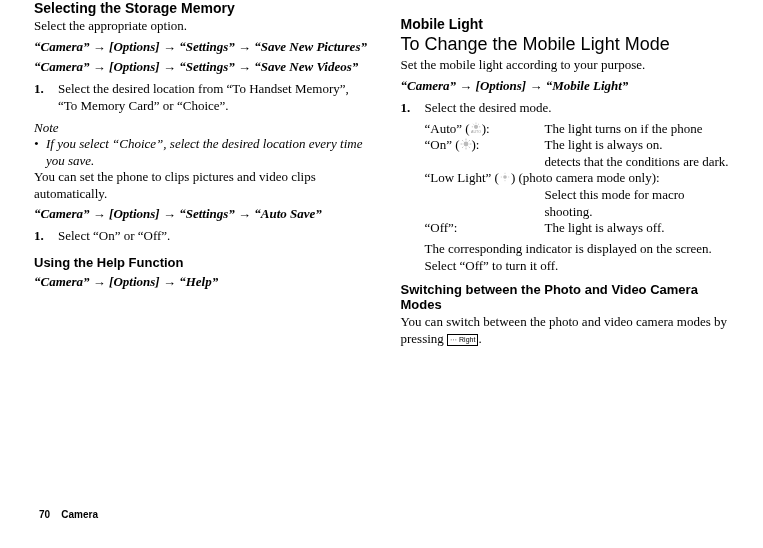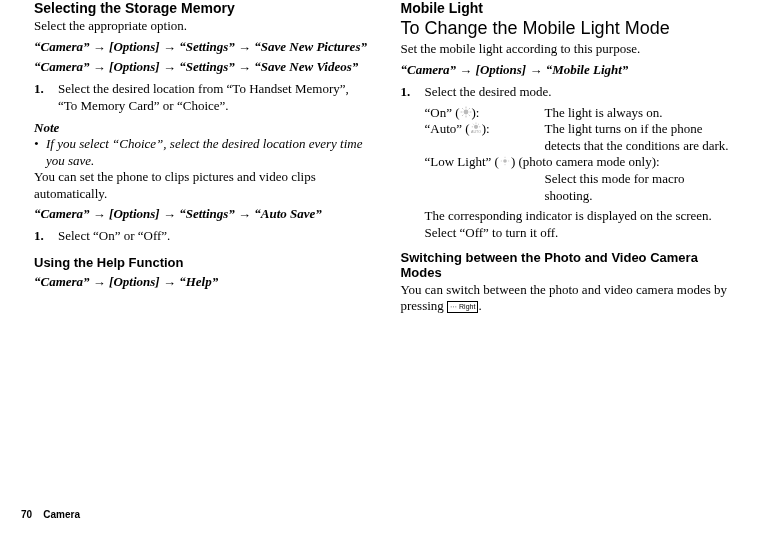--- a/index.html
+++ b/index.html
@@ -18,21 +18,21 @@
     display: flex;
     gap: 32px;
   }
   .col {
     width: 50%;
   }
   .col.left {
     padding-top: 0;
   }
   .col.right {
-    padding-top: 0;
+    padding-top: 16px;
   }
   .h1 {
     font-family: Arial, Helvetica, sans-serif;
     font-weight: bold;
     font-size: 14px;
     margin-bottom: 2px;
   }
   .h2 {
     font-family: Arial, Helvetica, sans-serif;
     font-weight: bold;
@@ -67,21 +67,21 @@
     padding-left: 24px;
     line-height: 1.28;
   }
   ol.steps li .num {
     position: absolute;
     left: 0;
     font-weight: bold;
   }
   .note-label {
     font-style: italic;
-    font-weight: bold;
+    font-weight: normal;
     font-size: 13px;
     margin-top: 6px;
   }
   .note-body {
     font-style: italic;
     font-size: 13px;
     padding-left: 12px;
     position: relative;
     line-height: 1.25;
   }
@@ -124,21 +124,21 @@
     vertical-align: 1px;
   }
   .screen-line {
     margin-left: 24px;
     margin-top: 4px;
     line-height: 1.28;
   }
   .footer {
     position: absolute;
     bottom: 28px;
-    left: 21px;
+    left: 39px;
     font-family: Arial, Helvetica, sans-serif;
     font-size: 10px;
     font-weight: bold;
   }
 </style>
 </head>
 <body>
 
 <div class="page">
 
@@ -167,81 +167,85 @@
     </ol>
 
     <div class="h2">Using the Help Function</div>
     <div class="path">“Camera” → [Options] → “Help”</div>
   </div>
 
   <div class="col right">
 
     <div class="h1">Mobile Light</div>
     <div class="sub">To Change the Mobile Light Mode</div>
-    <div class="regular">Set the mobile light according to this purpose.</div>
+    <div class="regular">Set the mobile light according to your purpose.</div>
     <div class="path">“Camera” → [Options] → “Mobile Light”</div>
     <ol class="steps">
       <li>
         <span class="num">1.</span>
         <span>Select the desired mode.</span>
       </li>
     </ol>
 
     <div class="mode-table">
+
+      <div class="mode-row">
+        <div class="mode-key">
+          <span>“Auto” (</span><svg class="icon" viewBox="0 0 20 20">
+              <circle cx="10" cy="8" r="3.5" fill="#bbb"></circle>
+              <g stroke="#bbb" stroke-width="1.3">
+                <line x1="10" y1="1" x2="10" y2="3"></line>
+                <line x1="3" y1="8" x2="5" y2="8"></line>
+                <line x1="15" y1="8" x2="17" y2="8"></line>
+                <line x1="5" y1="3" x2="6.5" y2="4.5"></line>
+                <line x1="13.5" y1="4.5" x2="15" y2="3"></line>
+              </g>
+              <text x="10" y="19" font-size="6" font-family="Arial" fill="#999" text-anchor="middle">AUTO</text>
+            </svg><span>):</span>
+        </div>
+        <div class="mode-val">The light turns on if the phone</div>
+      </div>
 
       <div class="mode-row">
         <div class="mode-key">
           <span>“On” (</span><svg class="icon" viewBox="0 0 20 20">
               <circle cx="10" cy="10" r="4" fill="#bbb"></circle>
               <g stroke="#bbb" stroke-width="1.5">
                 <line x1="10" y1="1" x2="10" y2="4"></line>
                 <line x1="10" y1="16" x2="10" y2="19"></line>
                 <line x1="1" y1="10" x2="4" y2="10"></line>
                 <line x1="16" y1="10" x2="19" y2="10"></line>
                 <line x1="3.5" y1="3.5" x2="5.5" y2="5.5"></line>
                 <line x1="14.5" y1="14.5" x2="16.5" y2="16.5"></line>
                 <line x1="14.5" y1="5.5" x2="16.5" y2="3.5"></line>
                 <line x1="3.5" y1="16.5" x2="5.5" y2="14.5"></line>
               </g>
             </svg><span>):</span>
         </div>
         <div class="mode-val">The light is always on.</div>
       </div>
-
-      <div class="mode-row">
-        <div class="mode-key">
-          <span>“Auto” (</span><svg class="icon" viewBox="0 0 20 20">
-              <circle cx="10" cy="8" r="3.5" fill="#bbb"></circle>
-              <g stroke="#bbb" stroke-width="1.3">
-                <line x1="10" y1="1" x2="10" y2="3"></line>
-                <line x1="3" y1="8" x2="5" y2="8"></line>
-                <line x1="15" y1="8" x2="17" y2="8"></line>
-                <line x1="5" y1="3" x2="6.5" y2="4.5"></line>
-                <line x1="13.5" y1="4.5" x2="15" y2="3"></line>
-              </g>
-              <text x="10" y="19" font-size="6" font-family="Arial" fill="#999" text-anchor="middle">AUTO</text>
-            </svg><span>):</span>
-        </div>
-        <div class="mode-val">The light turns on if the phone</div>
-      </div>
       <div class="mode-wrap">detects that the conditions are dark.</div>
 
       <div>
         <span>“Low Light” (</span><svg class="icon" viewBox="0 0 20 20">
             <circle cx="10" cy="10" r="3" fill="#bbb"></circle>
             <g stroke="#bbb" stroke-width="1">
               <line x1="10" y1="3" x2="10" y2="5"></line>
               <line x1="10" y1="15" x2="10" y2="17"></line>
               <line x1="3" y1="10" x2="5" y2="10"></line>
               <line x1="15" y1="10" x2="17" y2="10"></line>
             </g>
           </svg><span>) (photo camera mode only):</span>
       </div>
       <div class="mode-wrap">Select this mode for macro shooting.</div>
 
+      <div class="mode-row">
+        <div class="mode-key">“Off”:</div>
+        <div class="mode-val">The light is always off.</div>
+      </div>
     </div>
 
     <div class="screen-line">The corresponding indicator is displayed on the screen. Select “Off” to turn it off.</div>
 
     <div class="h2" style="margin-top:8px">Switching between the Photo and Video Camera Modes</div>
     <div class="regular">
       <span>You can switch between the photo and video camera modes by pressing </span><span class="rightkey">⋯ Right</span><span>.</span>
     </div>
   </div>
 </div>

